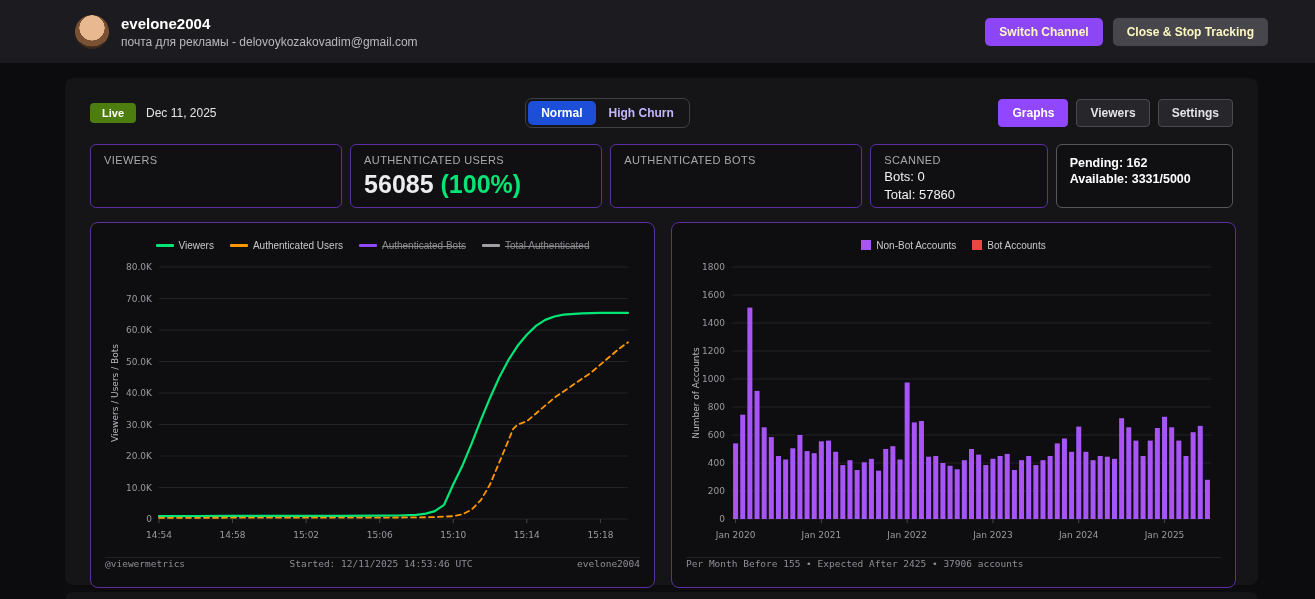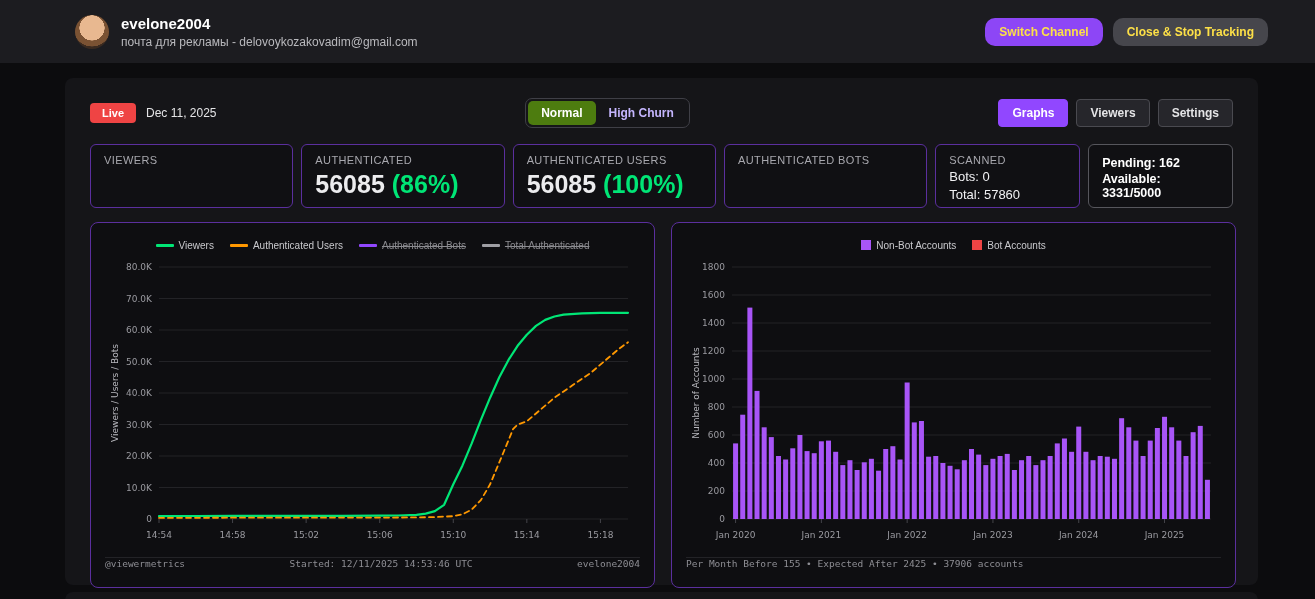--- a/index.html
+++ b/index.html
@@ -7,35 +7,35 @@
   body { background:#0c0c0e; font-family:"Liberation Sans", sans-serif; color:#fff; }
 
   
   .header { height:63px; background:#1c1c20; display:flex; align-items:center; padding:0 47px 0 75px; }
   .avatar { width:34px; height:34px; border-radius:50%; flex:0 0 auto;
             background: radial-gradient(circle at 50% 38%, #e8b890 0 46%, #7a5233 47% 68%, #3a2a20 69% 100%); }
   .who { margin-left:12px; flex:1; }
   .who .name { font-size:15px; font-weight:bold; color:#fff; }
   .who .sub  { font-size:12px; color:#b9b9bd; margin-top:3px; }
   .hdr-btns { display:flex; gap:10px; }
-  .btn { border:none; border-radius:10px; font-size:12px; font-weight:bold; color:#fde047;
+  .btn { border:none; border-radius:5px; font-size:12px; font-weight:bold; color:#fef9c3;
          padding:7px 14px; cursor:pointer; font-family:"Liberation Sans", sans-serif; }
   .btn.purple { background:#8d46f6; }
   .btn.gray   { background:#46464c; }
 
   
   .panel { width:1193px; margin:15px 0 0 65px; background:#151518; border-radius:8px; padding:20px 25px 16px; height:507px; }
 
   .toolbar { display:flex; align-items:center; justify-content:space-between; }
   .tb-left { display:flex; align-items:center; gap:10px; }
-  .live-badge { background:#ef4444; color:#fff; font-size:11px; font-weight:bold; border-radius:4px; padding:4px 12px; }
+  .live-badge { background:#4d7c0f; color:#fff; font-size:11px; font-weight:bold; border-radius:4px; padding:4px 12px; }
   .date-label { font-size:12px; color:#e4e4e6; }
   .mode-toggle { display:flex; align-items:center; background:#151518; border:1px solid #3f3f46; border-radius:7px; padding:2px; }
   .mode-btn { border:none; background:transparent; color:#c4b5fd; font-size:12px; font-weight:bold; padding:5px 13px; border-radius:5px; cursor:pointer; font-family:"Liberation Sans", sans-serif; }
-  .mode-btn.active { background:#4d7c0f; color:#fff; }
+  .mode-btn.active { background:#1d4ed8; color:#fff; }
   .tb-right { display:flex; gap:8px; }
   .tab-btn { border:1px solid #4a4a50; background:#26262b; color:#e4e4e6; font-size:12px; font-weight:bold;
              border-radius:4px; padding:6px 13px; cursor:pointer; font-family:"Liberation Sans", sans-serif;text-align:center; }
   .tab-btn.active { background:#9147ff; border-color:#9147ff; color:#fff; }
 
   
   .stats { display:flex; gap:8px; margin-top:16px; }
   .card { background:#101013; border:1px solid #5b2f9e; border-radius:6px; padding:9px 13px; height:64px; overflow:hidden; }
   .card.big   { flex:3; }
   .card.small { flex:2; }
@@ -92,24 +92,20 @@
     <div class="tb-right">
       <button class="tab-btn active">Graphs</button>
       <button class="tab-btn">Viewers</button>
       <button class="tab-btn">Settings</button>
     </div>
   </div>
 
   <div class="stats">
     <div class="card big">
       <div class="lbl">VIEWERS</div>
-    </div>
-    <div class="card big">
-      <div class="lbl">AUTHENTICATED</div>
-      <div class="val"><span>56085 </span><span class="pct">(86%)</span></div>
     </div>
     <div class="card big">
       <div class="lbl">AUTHENTICATED USERS</div>
       <div class="val"><span>56085 </span><span class="pct">(100%)</span></div>
     </div>
     <div class="card big">
       <div class="lbl">AUTHENTICATED BOTS</div>
     </div>
     <div class="card small">
       <div class="lbl">SCANNED</div>

